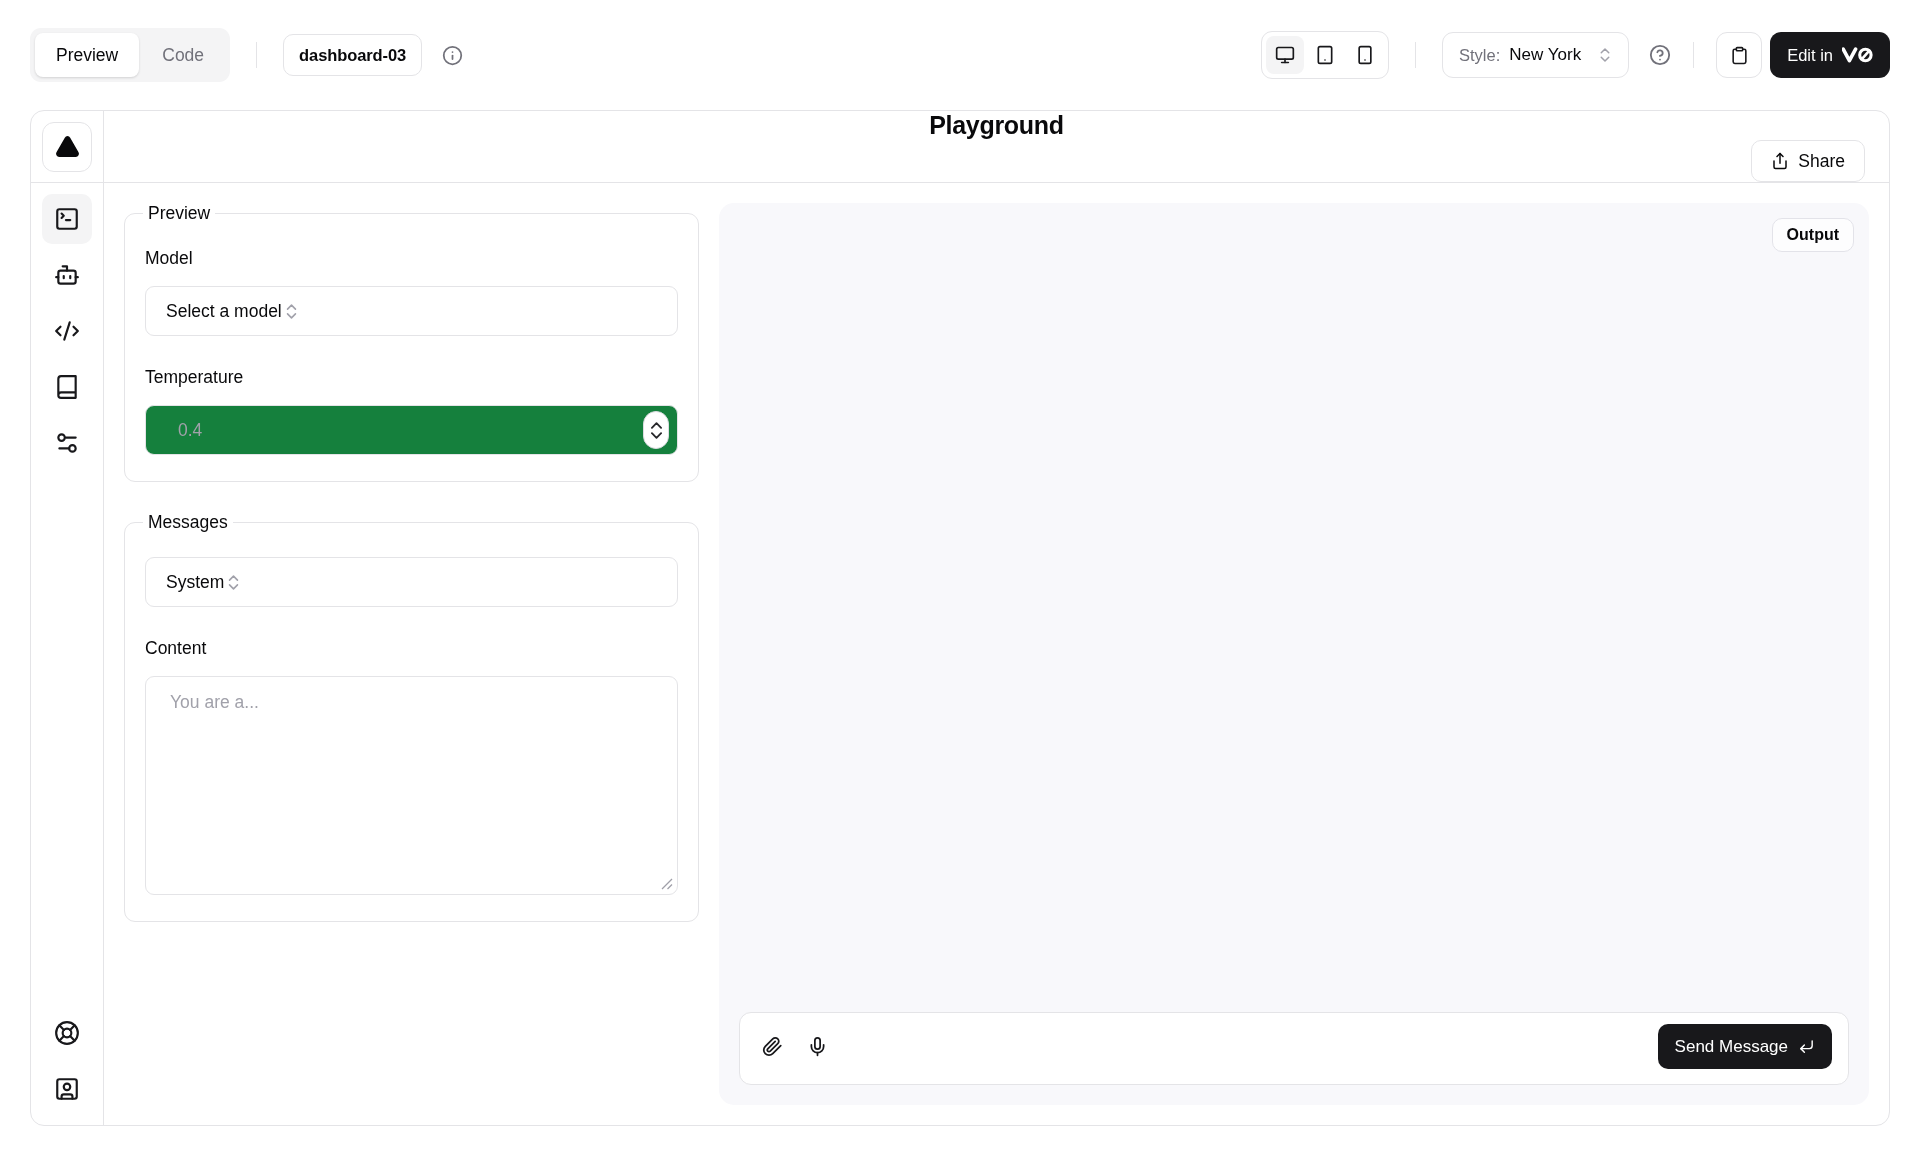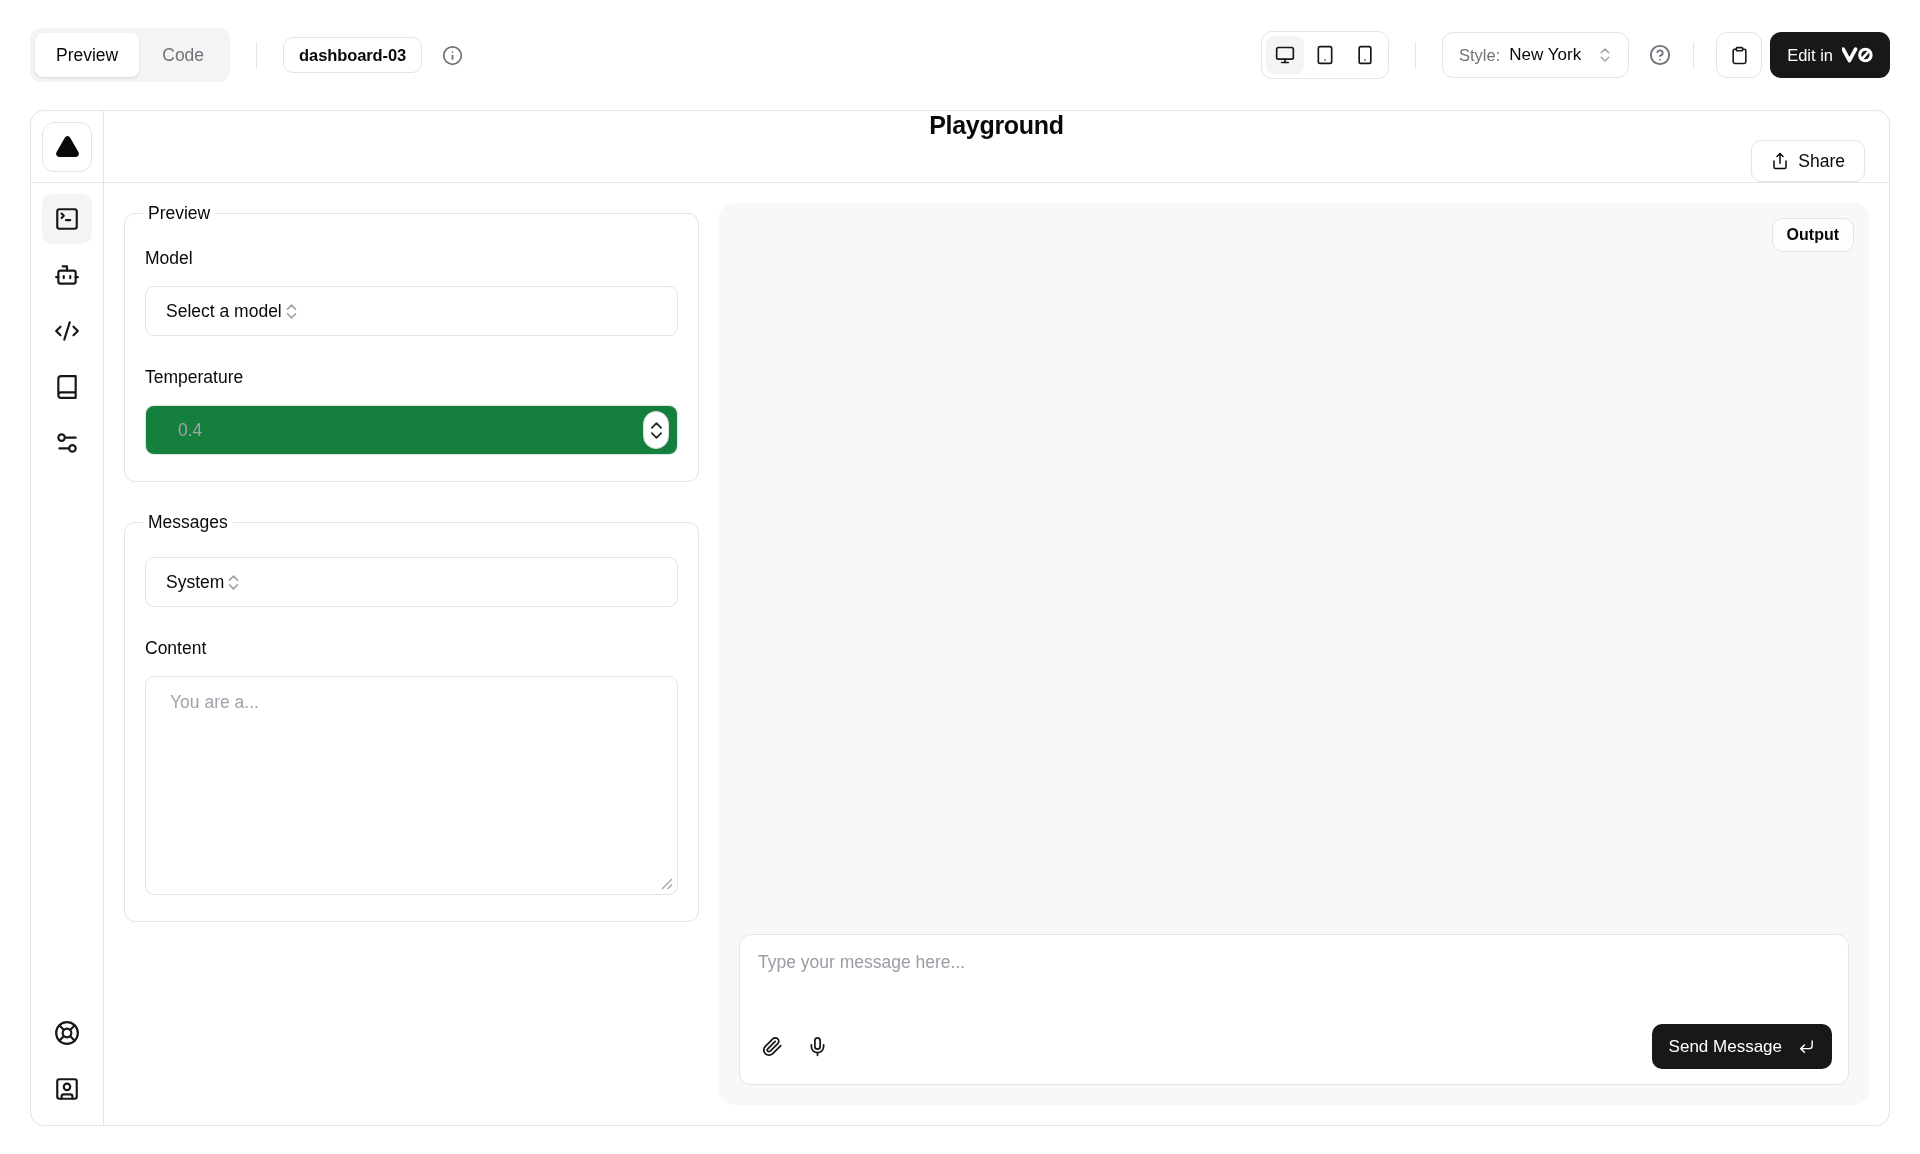--- a/index.html
+++ b/index.html
@@ -21,21 +21,21 @@
   .tb-left,.tb-right{display:flex;align-items:center;}
   .tb-right{margin-left:auto;}
   .vsep{width:1px;height:26px;background:var(--border);}
 
   .tab-group{display:flex;align-items:center;background:var(--muted);border-radius:11px;padding:5px;gap:2px;}
   .tab{height:44px;padding:0 21px;display:flex;align-items:center;border:none;background:transparent;
        font-size:17.5px;font-weight:500;color:var(--muted-fg);border-radius:8px;cursor:pointer;}
   .tab.active{background:#fff;color:var(--fg);box-shadow:0 1px 3px rgba(0,0,0,.09),0 1px 2px rgba(0,0,0,.06);}
 
   .badge-outline{display:inline-flex;align-items:center;border:1px solid var(--border);border-radius:10px;
-       padding:0 15px;height:36px;font-size:16.5px;font-weight:600;letter-spacing:-.1px;background:#fff;}
+       padding:0 15px;height:42px;font-size:16.5px;font-weight:600;letter-spacing:-.1px;background:#fff;}
   .icon-plain{border:none;background:none;color:var(--muted-fg);cursor:pointer;display:flex;align-items:center;}
 
   .device-group{display:flex;align-items:center;border:1px solid var(--border);border-radius:11px;padding:4px;gap:2px;}
   .device-btn{width:38px;height:38px;display:flex;align-items:center;justify-content:center;border:none;
        background:transparent;border-radius:8px;color:var(--black);cursor:pointer;}
   .device-btn.active{background:var(--muted);}
 
   .style-select{display:flex;align-items:center;gap:9px;border:1px solid var(--border);border-radius:11px;
        height:46px;padding:0 14px 0 16px;background:#fff;cursor:pointer;}
   .style-select .lbl{font-size:16.5px;color:var(--muted-fg);}
@@ -98,21 +98,21 @@
   .output-panel{position:relative;background:var(--panel);border-radius:15px;display:flex;flex-direction:column;padding:20px;min-height:0;}
   .output-badge{position:absolute;top:15px;right:15px;border:1px solid #e3e3e9;background:#fdfdfe;border-radius:10px;
        padding:15px 14px;height:34px;display:inline-flex;align-items:center;font-size:16px;font-weight:600;}
   .composer{margin-top:auto;background:#fff;border:1px solid var(--border);border-radius:12px;display:flex;flex-direction:column;overflow:hidden;}
   .composer textarea{border:none;outline:none;resize:none;width:100%;height:78px;padding:17px 18px;font-size:17.5px;color:var(--fg);background:transparent;}
   .composer textarea::placeholder{color:#9b9ba3;}
   .composer-bar{display:flex;align-items:center;padding:11px 16px 15px 10px;}
   .ghost-btn{width:45px;height:45px;border:none;background:transparent;border-radius:9px;display:flex;
        align-items:center;justify-content:center;color:var(--black);cursor:pointer;}
   .send-btn{margin-left:auto;height:45px;background:var(--black);color:#fff;border:none;border-radius:10px;
-       display:flex;align-items:center;gap:16px;padding:0 17px;font-size:17px;font-weight:500;cursor:pointer;}
+       display:flex;align-items:center;gap:10px;padding:0 17px;font-size:17px;font-weight:500;cursor:pointer;}
 </style>
 </head>
 <body>
 
 <div class="toolbar">
   <div class="tb-left">
     <div class="tab-group">
       <button class="tab active">Preview</button>
       <button class="tab">Code</button>
     </div>
@@ -363,21 +363,20 @@
               </span>
             </div>
           </div>
         </fieldset>
       </div>
 
       <div class="output-panel">
         <span class="output-badge">Output</span>
 
         <div class="composer">
-          <textarea placeholder="Type your message here..." style=""></textarea>
           <div class="composer-bar">
             <button class="ghost-btn">
               <span>
                 <svg class="ic" width="21" height="21" viewBox="0 0 24 24" stroke-width="1.8">
                     <path d="m21.44 11.05-9.19 9.19a6 6 0 0 1-8.49-8.49l8.57-8.57A4 4 0 1 1 18 8.84l-8.59 8.57a2 2 0 0 1-2.83-2.83l8.49-8.48"></path>
                   </svg>
               </span>
             </button>
             <button class="ghost-btn">
               <span>

